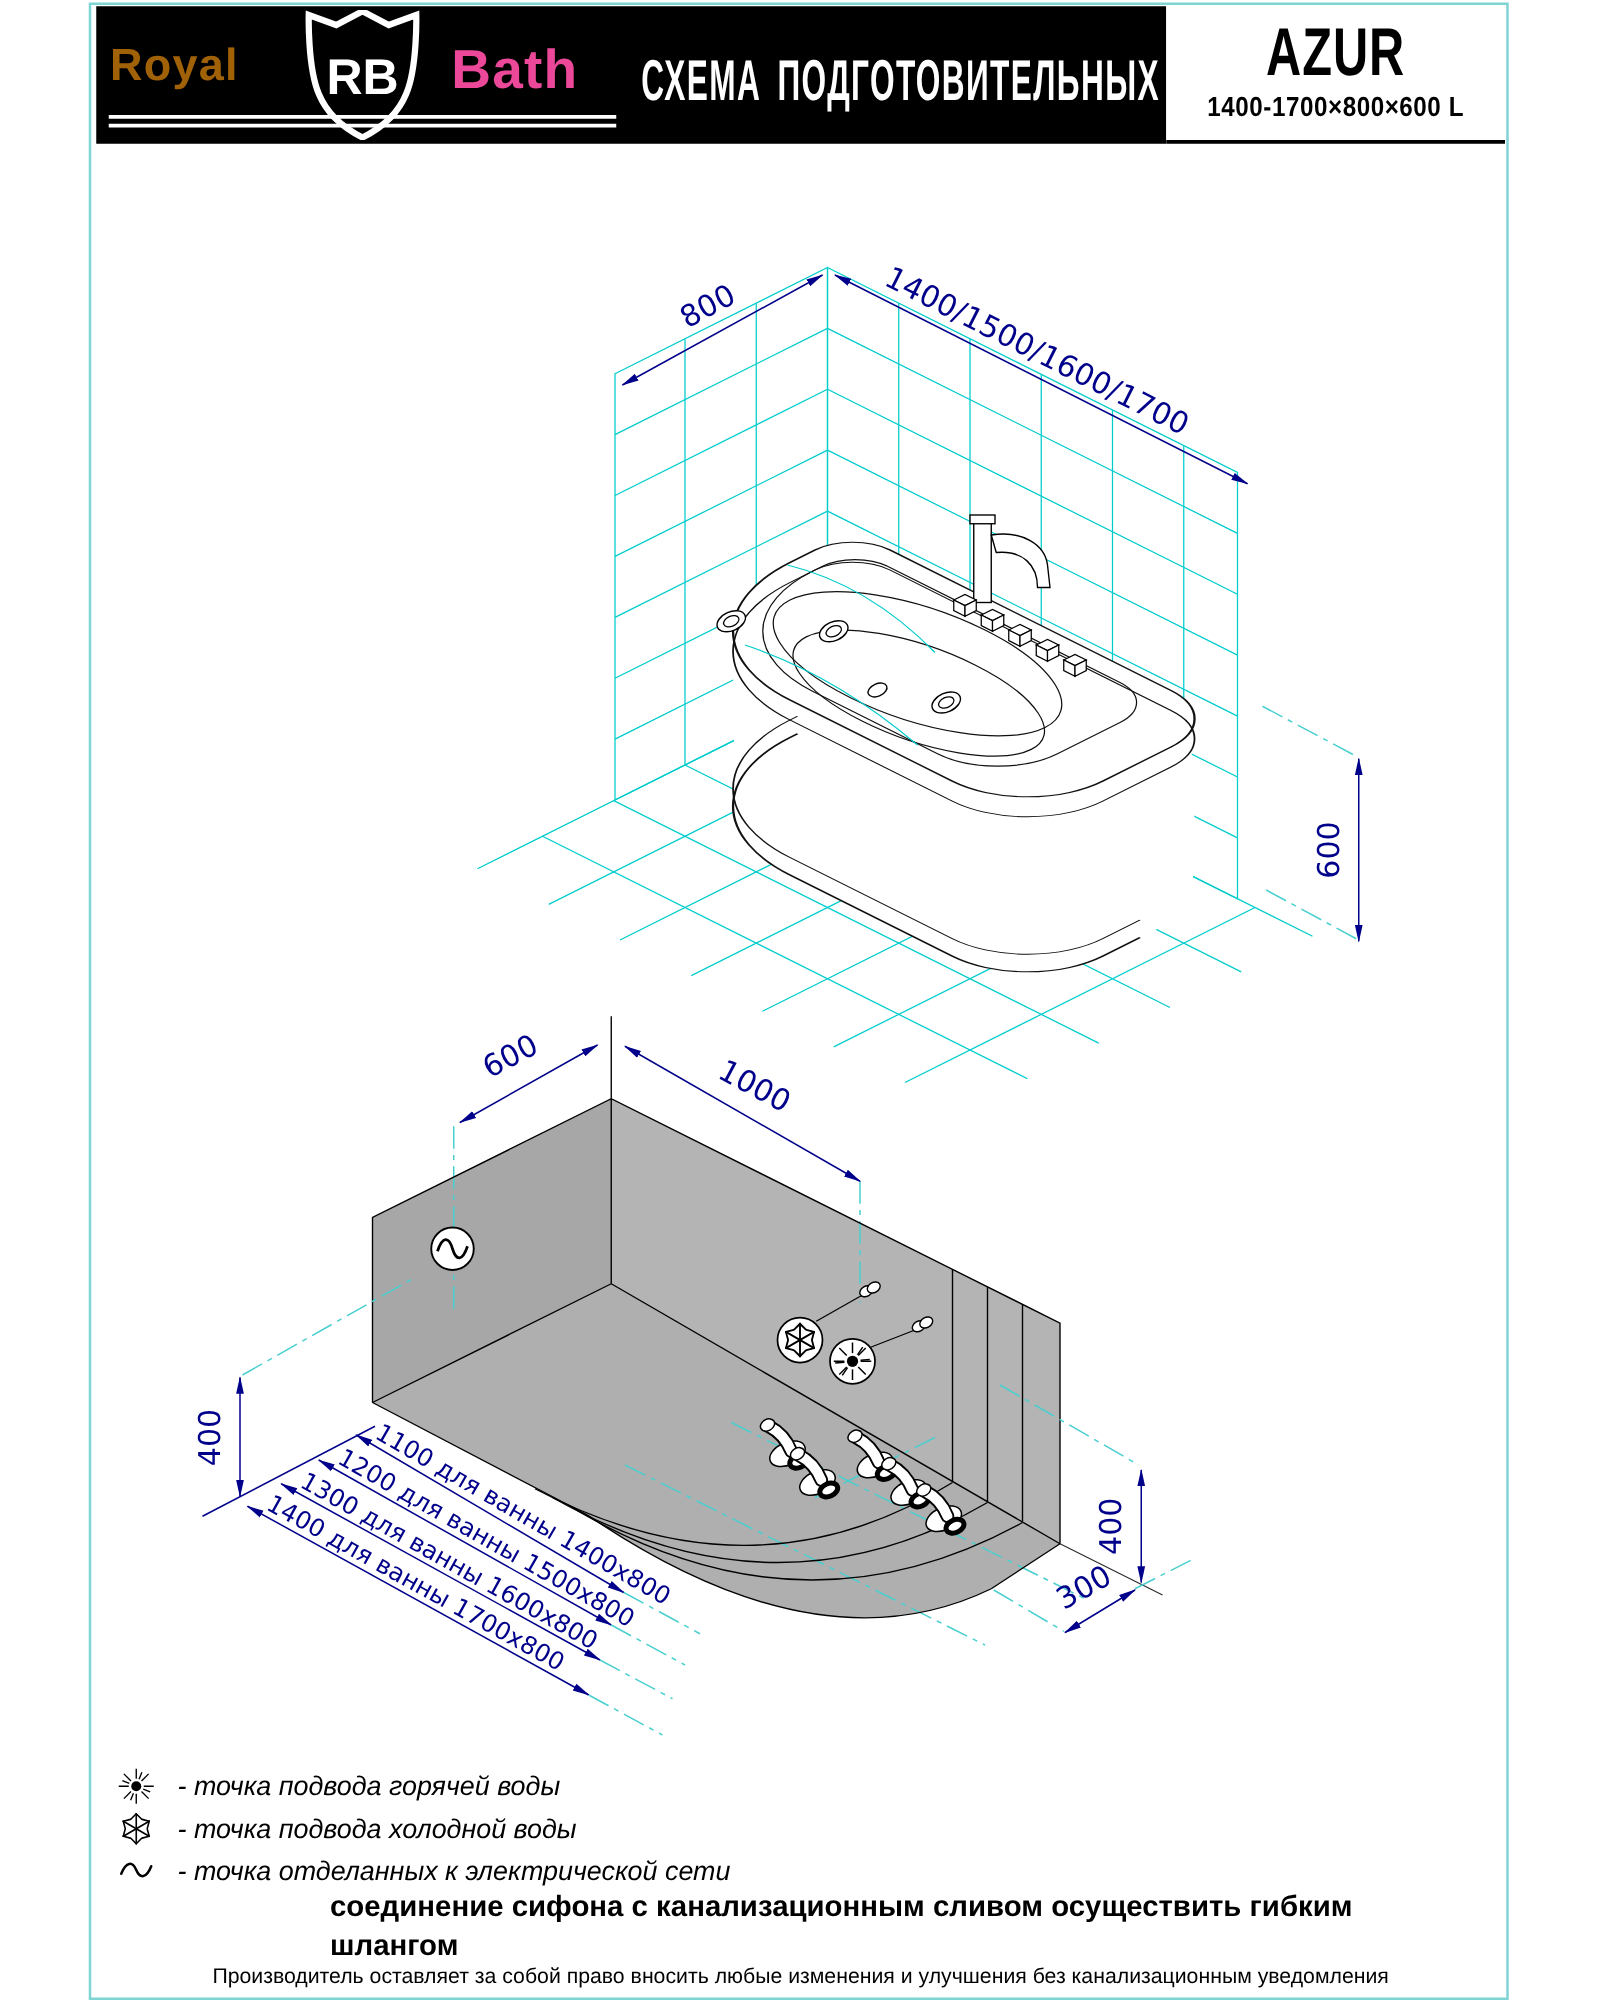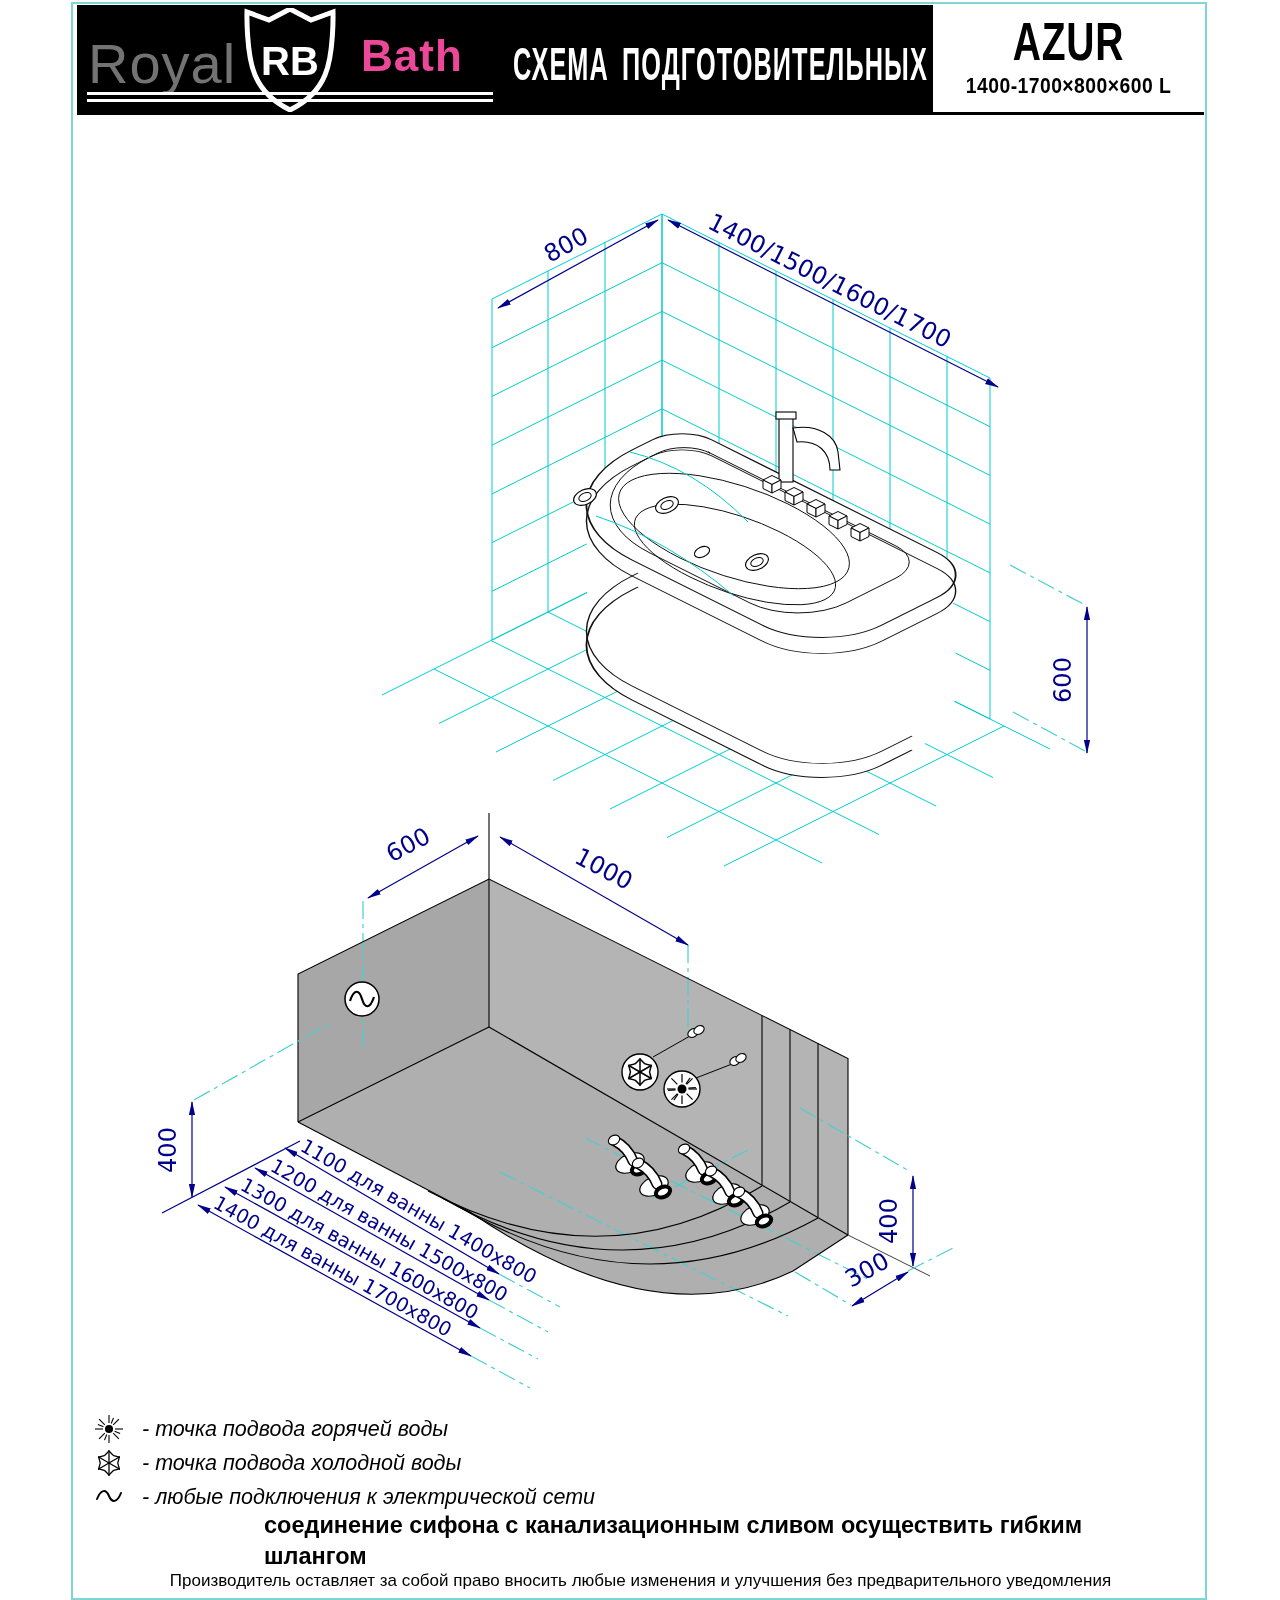--- a/index.html
+++ b/index.html
@@ -3,21 +3,21 @@
 <meta charset="utf-8">
 <style>
   html,body{margin:0;padding:0;background:#fff;}
   .page{position:relative;width:1280px;height:1600px;background:#fff;overflow:hidden;
         font-family:"Liberation Sans",sans-serif;}
   .frame{position:absolute;left:71px;top:2px;width:1132px;height:1594px;
          border:2px solid #7fd4d4;pointer-events:none;}
   
   .hdr{position:absolute;left:77px;top:5px;width:1127px;height:110px;display:flex;z-index:3;}
   .hdr-band{position:relative;width:856px;height:110px;background:#000;}
-  .brand-left{position:absolute;left:11px;top:26px;color:#737373;font-weight:normal;font-size:56px;letter-spacing:1px;}
+  .brand-left{position:absolute;left:11px;top:26px;color:#a16207;font-weight:bold;font-size:36px;letter-spacing:1px;}
   .brand-right{position:absolute;left:284px;top:26px;color:#ec4899;font-weight:bold;font-size:44px;letter-spacing:1px;}
   .shield{position:absolute;left:163px;top:3px;}
   .ul1,.ul2{position:absolute;left:10px;width:406px;height:3px;background:#fff;}
   .ul1{top:87px}.ul2{top:94px}
   .doc-title{position:absolute;left:436px;top:32px;color:#fff;font-weight:bold;font-size:46px;
              letter-spacing:2px;word-spacing:9px;transform:scaleX(.55);transform-origin:left center;white-space:nowrap;}
   .hdr-model{position:relative;width:271px;height:107px;background:#fff;border-bottom:3px solid #000;text-align:center;}
   .model-name{margin-top:8px;font-weight:bold;font-size:50px;letter-spacing:1px;transform:scale(.78,1.08);}
   .model-size{margin-top:2px;font-weight:bold;font-size:22px;letter-spacing:.5px;transform:scaleX(.88);white-space:nowrap;}
   
@@ -376,21 +376,21 @@
           </svg>
       </span>
       <span class="llab">- точка подвода холодной воды</span>
     </div>
     <div class="lrow">
       <span class="lico">
         <svg width="30" height="30" viewBox="0 0 30 30">
           <path d="M 3,17 C 7,7 12,7 15,14 C 18,21 23,21 27,11" stroke="#000" stroke-width="2" fill="none" stroke-linecap="round"></path>
         </svg>
       </span>
-      <span class="llab">- любые подключения к электрической сети</span>
+      <span class="llab">- точка отделанных к электрической сети</span>
     </div>
   </div>
 
   <div class="note">
     <div class="l2"><span>соединение сифона с канализационным сливом осуществить гибким шлангом</span></div>
   </div>
-  <div class="footer">Производитель оставляет за собой право вносить любые изменения и улучшения без предварительного уведомления</div>
+  <div class="footer">Производитель оставляет за собой право вносить любые изменения и улучшения без канализационным уведомления</div>
 </div>
 
 </body></html>

